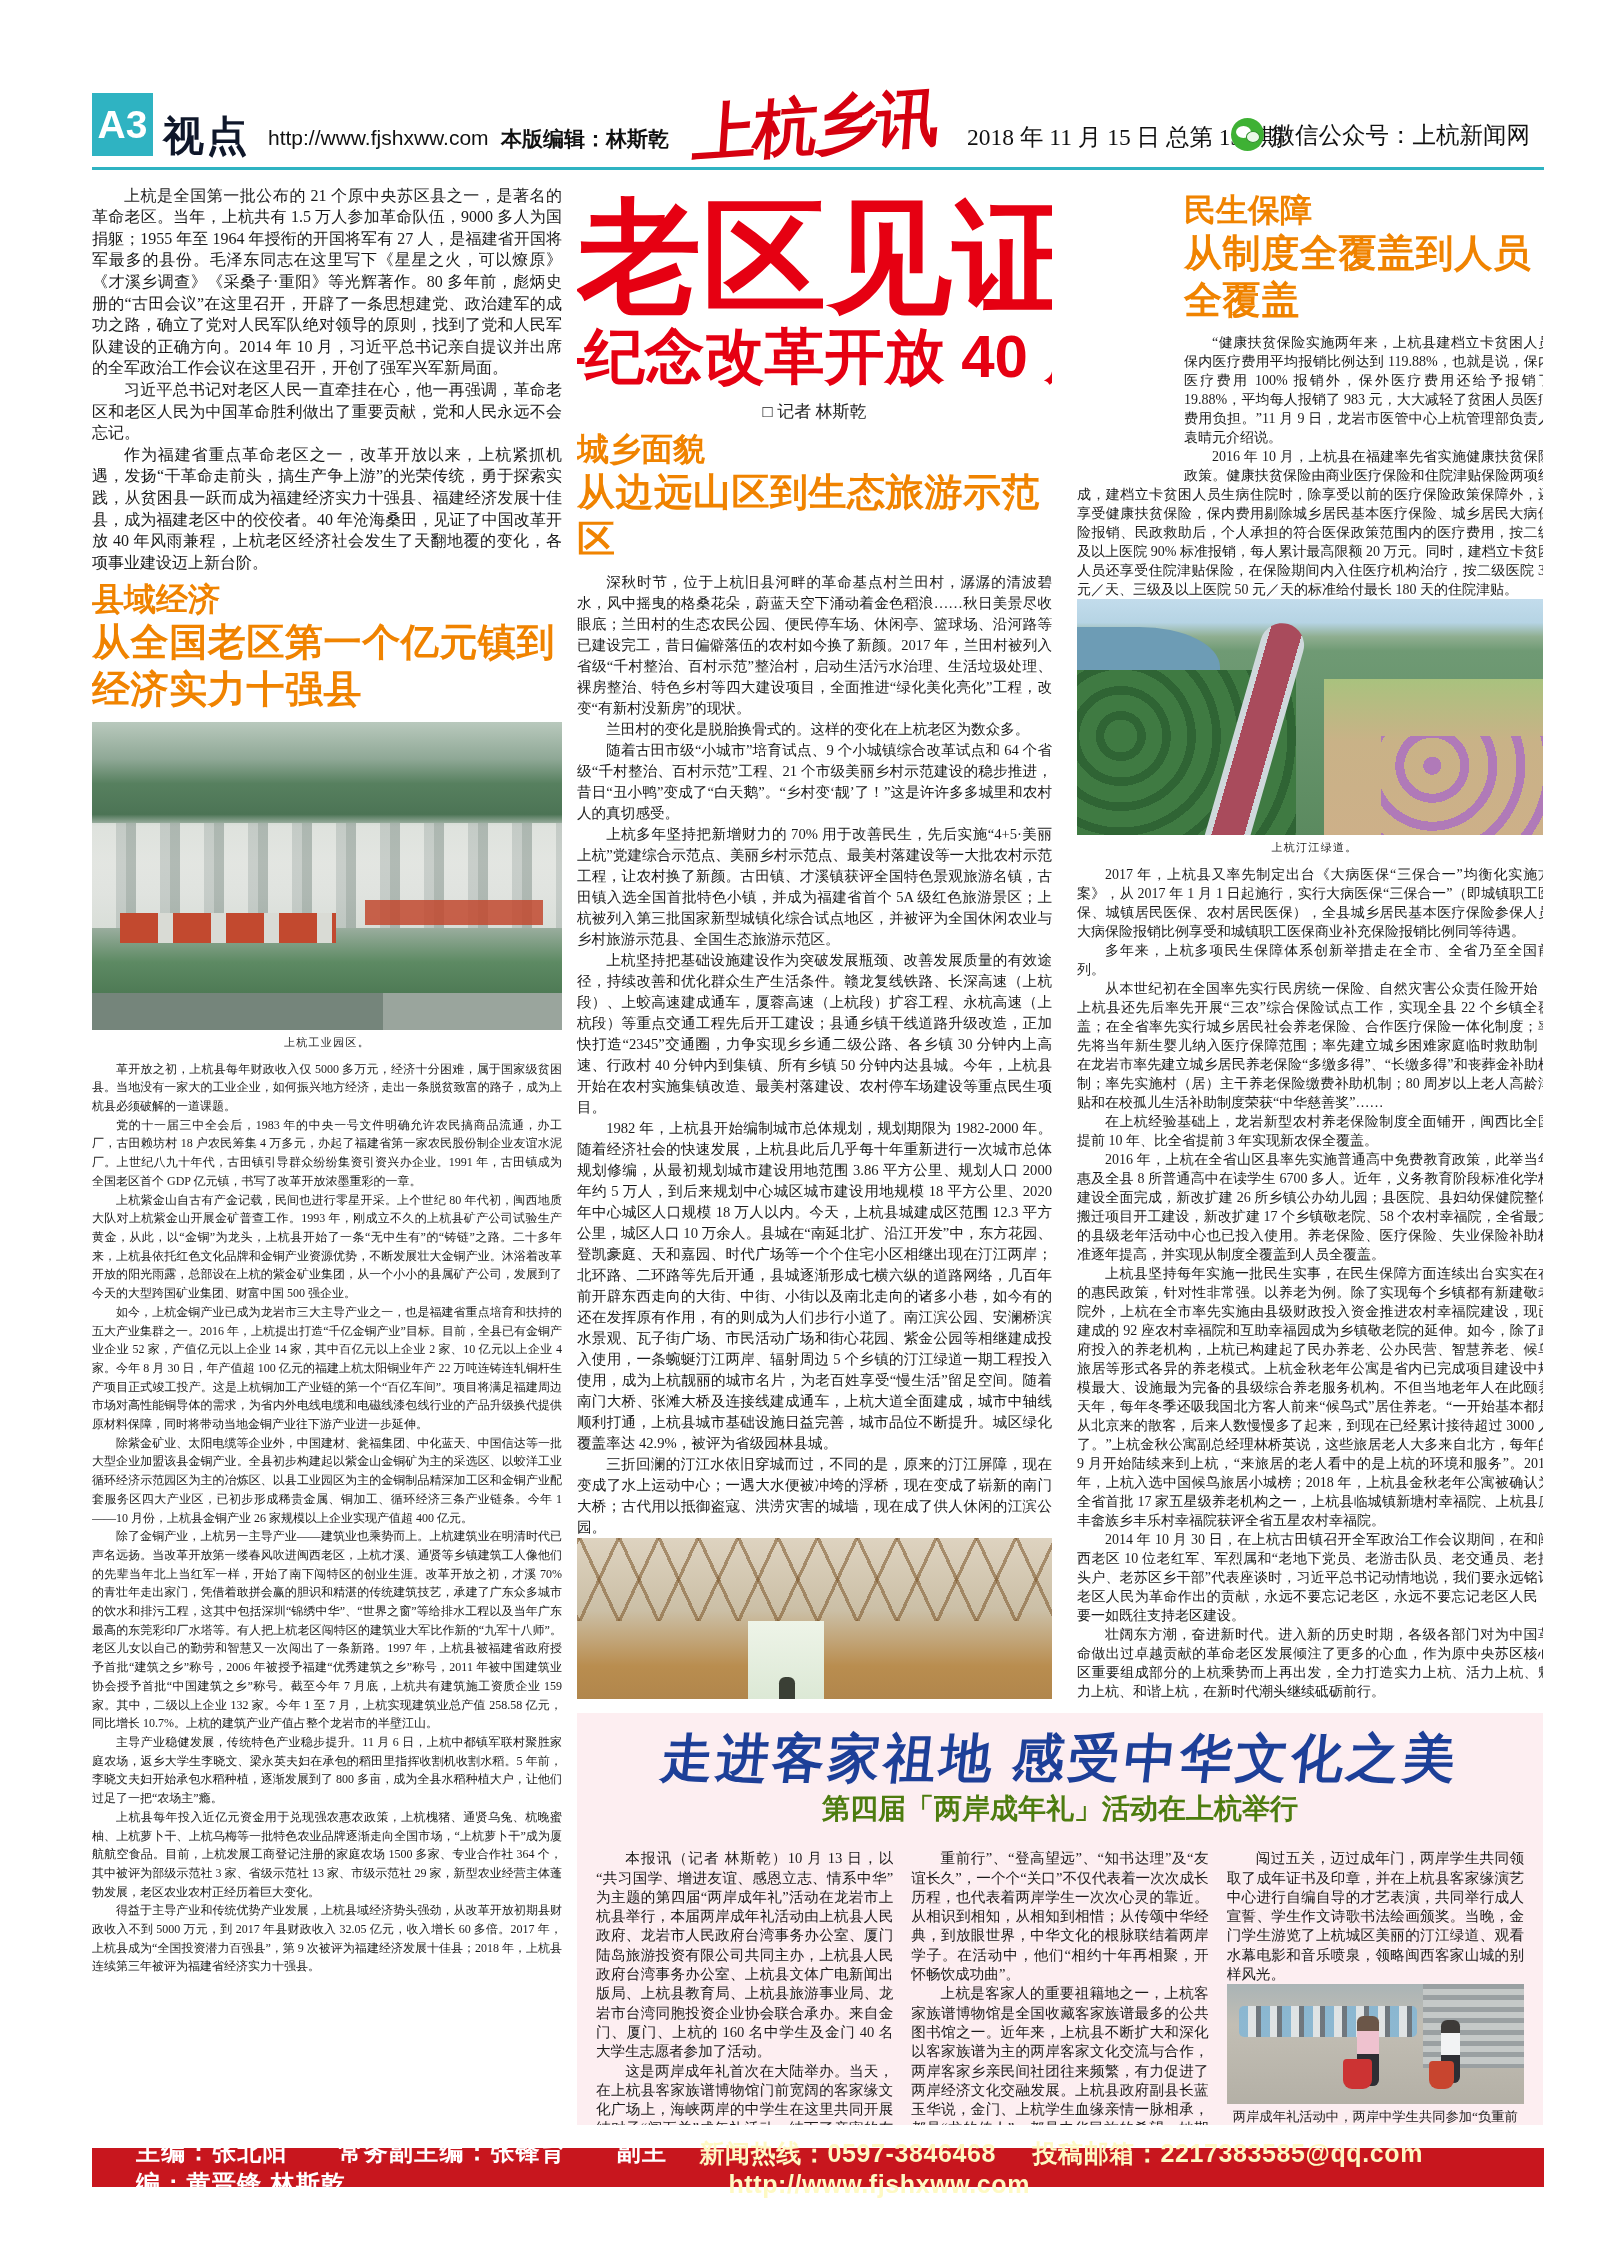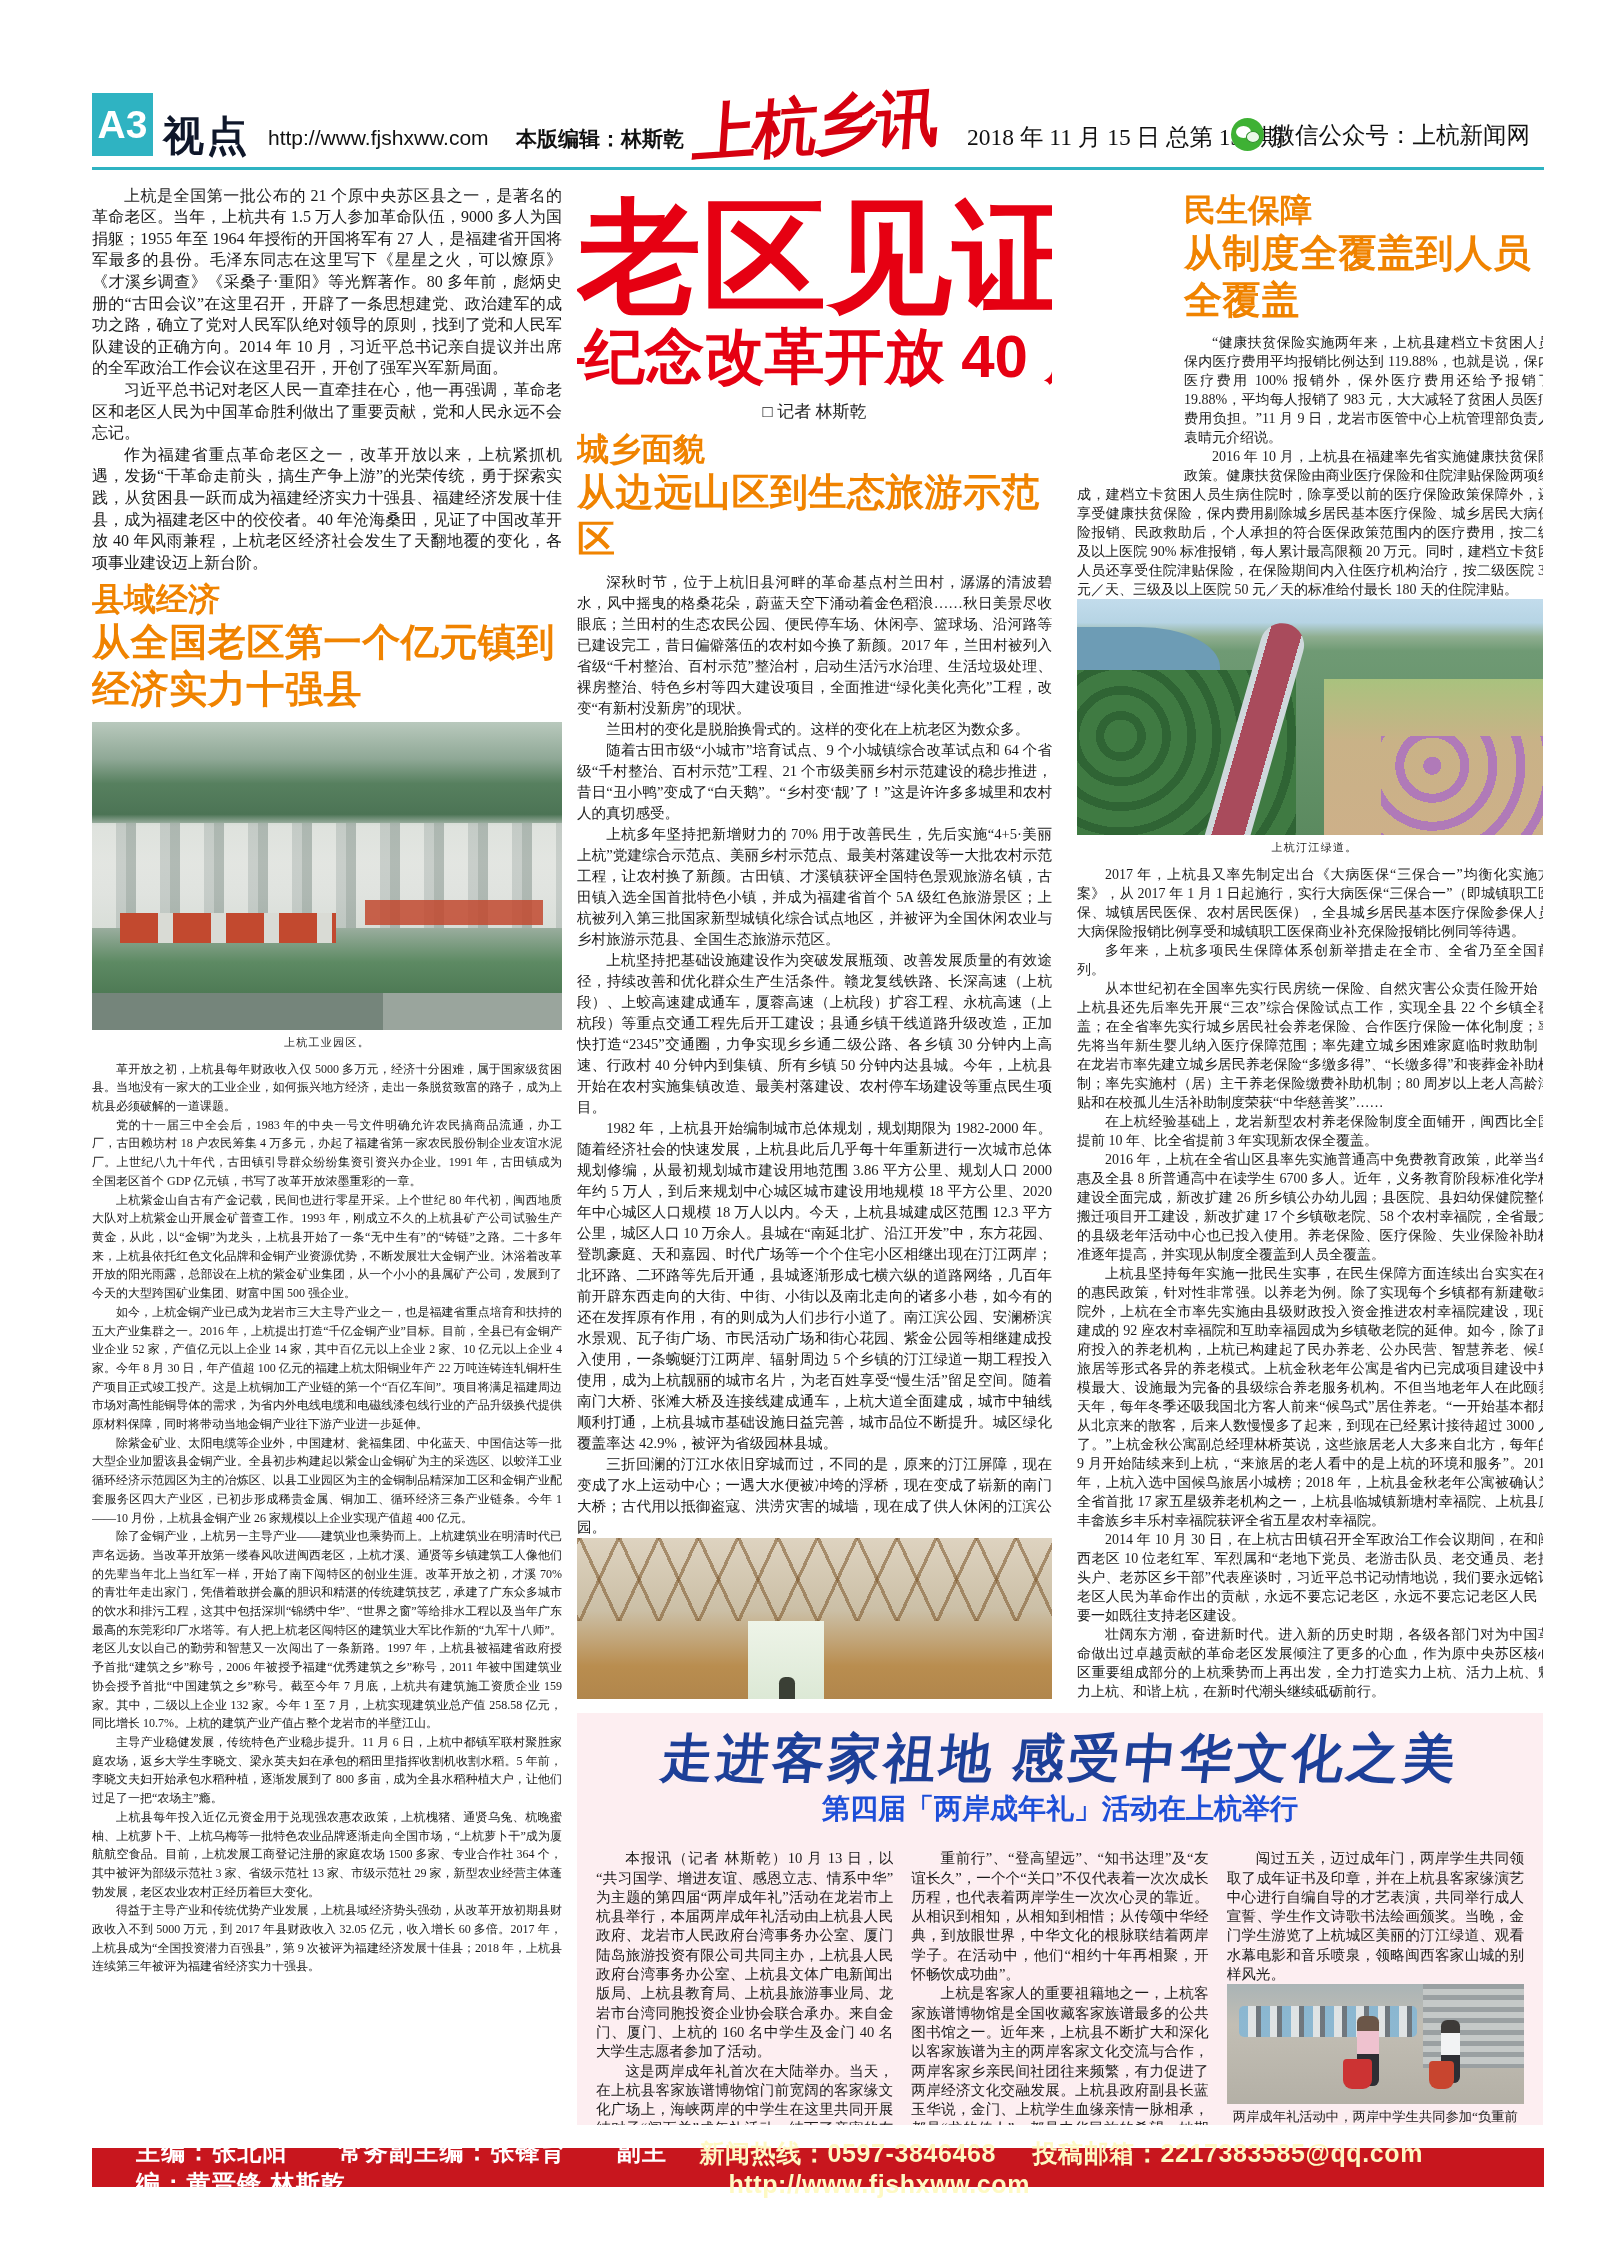--- a/index.html
+++ b/index.html
@@ -8,21 +8,21 @@
   .content{position:absolute;left:92px;top:0;width:1452px;}
 
   
   .header{position:relative;height:71px;margin-top:93px;}
   .a3box{position:absolute;left:0;top:0;width:61px;height:63px;background:#2fb3c2;
          color:#fff;font-family:"Liberation Sans",sans-serif;font-weight:bold;
          font-size:39px;display:flex;align-items:center;justify-content:center;}
   .sectname{position:absolute;left:71px;top:16px;color:#0f172a;font-family:Liberation Sans, sans-serif;
             font-weight:900;font-size:41px;letter-spacing:2.5px;}
   .hurl{position:absolute;left:176px;top:33px;font-size:21px;font-family:"Liberation Sans",sans-serif;color:#111;}
-  .heditor{position:absolute;left:424px;top:32px;font-size:21px;font-weight:bold;color:#111;}
+  .heditor{position:absolute;left:409px;top:32px;font-size:21px;font-weight:bold;color:#111;}
   .masthead{position:absolute;left:596px;top:-10px;width:254px;text-align:center;color:#d6000f;
             font-size:63px;font-weight:900;transform:skewX(-8deg) rotate(-4deg);
             font-family:"Liberation Serif",serif;letter-spacing:-2.5px;}
   .hdate{position:absolute;left:875px;top:28px;font-size:23.5px;color:#111;}
   .hwechat{position:absolute;left:1139px;top:25px;font-size:23.5px;color:#111;display:flex;align-items:center;gap:7.6px;}
   .wxicon{width:33px;height:33px;border-radius:50%;background:#3eb134;position:relative;flex:0 0 auto;}
   .wxicon:before{content:"";position:absolute;left:5px;top:7.6px;width:15px;height:12px;border-radius:50%;background:#fff;}
   .wxicon:after{content:"";position:absolute;left:15px;top:13.3px;width:12px;height:9.5px;border-radius:50%;background:#e9f9e7;border:0.6px solid #2f8f2a;}
   .tealrule{height:3.2px;background:#2fb3c2;margin-top:2.5px;}
 
@@ -96,21 +96,21 @@
   .ph-students .bag1{position:absolute;left:39%;top:62%;width:29px;height:30px;background:#cc3333;border-radius:3.8px 3.8px 9px 9px;}
   .ph-students .bag2{position:absolute;left:68%;top:64%;width:25px;height:28px;background:#c8452f;border-radius:3.8px 3.8px 9px 9px;}
 
   
   .hspacer{float:left;width:107px;height:287px;}
 
   
   .feature{background:#fdeef1;margin-top:14px;height:413px;overflow:hidden;padding:16.5px 19px;box-sizing:border-box;}
   .feature .ft{color:#1d3f98;text-align:center;font-weight:900;font-size:52px;line-height:58px;
                transform:skewX(-6deg);font-family:"Liberation Serif",serif;letter-spacing:3.8px;}
-  .feature .fs{color:#1d4ed8;text-align:center;font-weight:900;font-size:28px;line-height:37px;
+  .feature .fs{color:#4d7c0f;text-align:center;font-weight:900;font-size:28px;line-height:37px;
                font-family:"Liberation Sans",sans-serif;margin-top:2.5px;}
   .fcols{display:flex;gap:18px;margin-top:22px;height:279px;}
   .fcol{flex:1 1 0;overflow:hidden;font-size:14.6px;line-height:19.3px;}
   .fcol p.body{text-indent:2em;}
   .fcap{font-size:13.3px;line-height:18px;text-align:center;margin-top:3.8px;}
 
   
   .footer{position:absolute;left:92px;top:2148px;width:1452px;height:39px;background:#c8161e;
           display:flex;align-items:center;font-family:"Liberation Sans",sans-serif;}
   .fstaff{color:#ffffff;font-weight:bold;font-size:24px;margin-left:44px;letter-spacing:1.3px;}

